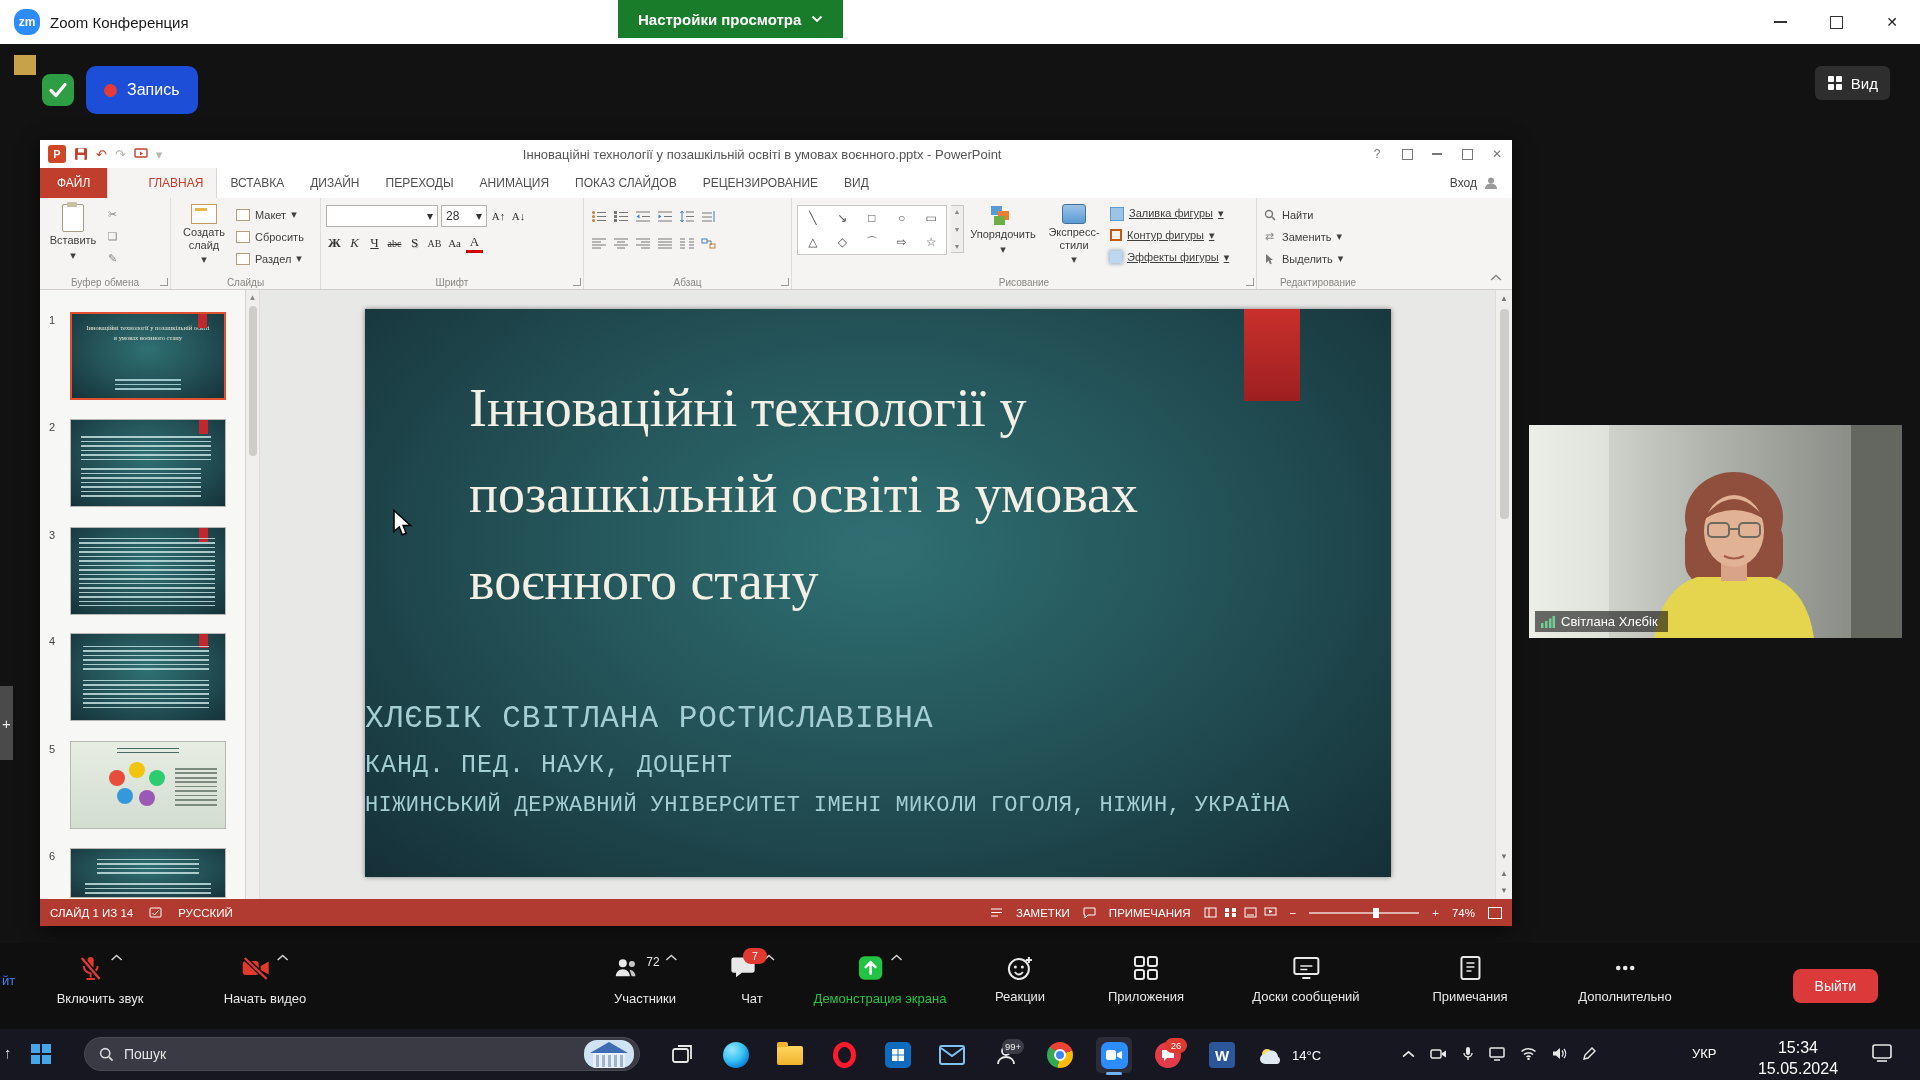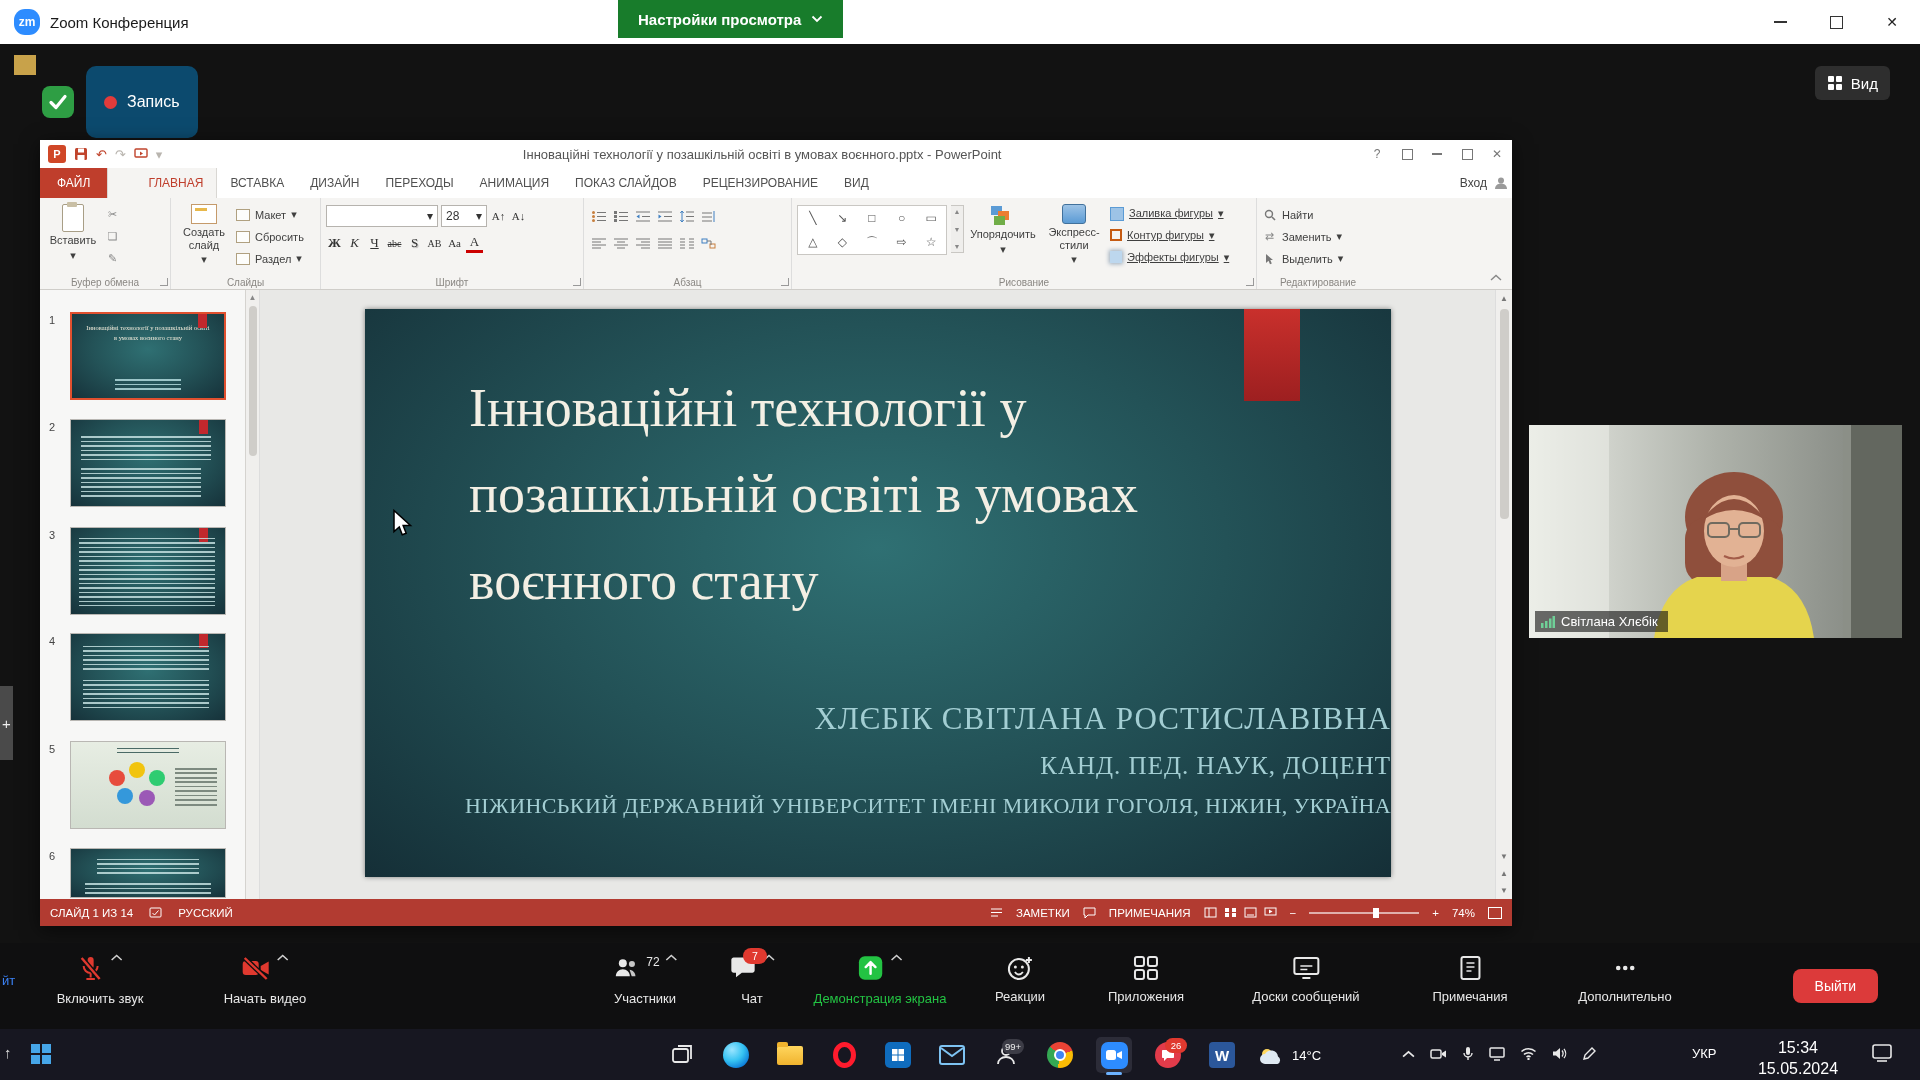--- a/index.html
+++ b/index.html
@@ -16,41 +16,41 @@
   .wbtns{margin-left:auto;display:flex;height:100%;}
   .wb{width:56px;height:100%;display:flex;align-items:center;justify-content:center;color:#222;font-size:14px;}
   .wb .bar{width:13px;height:2px;background:#333;}
   .wb .box{width:11px;height:11px;border:1.5px solid #333;}
   
   .meet{position:absolute;left:0;top:44px;width:1920px;height:899px;background:#121212;}
   .frag-yellow{position:absolute;left:14px;top:11px;width:22px;height:20px;background:#c8a24a;}
   .frag-strip{position:absolute;left:0;top:642px;width:13px;height:74px;background:#4a4a4a;color:#eee;font-size:15px;
               display:flex;justify-content:center;align-items:center;}
   .rec{position:absolute;left:40px;top:22px;display:flex;align-items:center;gap:10px;}
-  .pill{height:48px;background:#0c4a6e;border-radius:10px;display:flex;align-items:center;gap:10px;padding:12px 18px;color:#fff;font-size:16px;}
+  .pill{height:48px;background:#1d4ed8;border-radius:10px;display:flex;align-items:center;gap:10px;padding:0 18px;color:#fff;font-size:16px;}
   .dot{width:13px;height:13px;border-radius:50%;background:#e23b3b;}
   .viewbtn{position:absolute;right:30px;top:22px;height:34px;background:#2e2e2e;border-radius:6px;color:#fff;font-size:15px;
            display:flex;align-items:center;gap:8px;padding:0 12px;}
   
   .ppt{position:absolute;left:40px;top:96px;width:1472px;height:786px;background:#fff;box-shadow:0 4px 18px rgba(0,0,0,.55);}
   .ptb{height:28px;display:flex;align-items:center;padding-left:8px;}
   .qat{display:flex;align-items:center;gap:8px;color:#c0442c;font-size:13px;}
   .picon{width:18px;height:18px;border-radius:3px;background:#d04727;color:#fff;font-weight:700;font-size:11px;
          display:flex;align-items:center;justify-content:center;}
   .qg{color:#b9b5af;}
   .ptitle{flex:1;text-align:center;font-size:13px;color:#555;overflow:hidden;white-space:nowrap;}
   .pwb{display:flex;}
   .pwbtn{width:30px;height:28px;display:flex;align-items:center;justify-content:center;color:#777;font-size:12px;}
   .pwbtn .bar{width:10px;height:1.5px;background:#777;}
   .pwbtn .box{width:9px;height:9px;border:1.2px solid #777;}
   .ptabs{height:30px;display:flex;align-items:stretch;border-bottom:1px solid #d9d7d3;background:#fff;}
   .tab{padding:0 13px;display:flex;align-items:center;font-size:12px;color:#505050;}
   .tab.file{background:#bf3e2c;color:#fff;padding:0 17px;}
   .tab.active{color:#bf3e2c;background:#f5f4f2;border-left:1px solid #d9d7d3;border-right:1px solid #d9d7d3;padding-left:40px;}
-  .signin{margin-left:auto;display:flex;align-items:center;gap:7px;font-size:12px;color:#444;padding-right:4px;}
+  .signin{margin-left:auto;display:flex;align-items:center;gap:7px;font-size:12px;color:#444;padding-right:14px;}
   
   .ribbon{position:absolute;left:0;top:58px;width:1472px;height:92px;background:#f5f4f2;border-bottom:1px solid #cfcdc9;
           display:flex;box-sizing:border-box;}
   .rg{position:relative;border-right:1px solid #ddd;box-sizing:border-box;padding:3px 5px 15px 5px;display:flex;gap:4px;}
   .rg .lbl{position:absolute;left:0;right:0;bottom:1px;text-align:center;font-size:10px;color:#8a8783;}
   .launch{position:absolute;right:2px;bottom:3px;width:7px;height:7px;border-right:1.5px solid #999;border-bottom:1.5px solid #999;}
   .bb{width:56px;display:flex;flex-direction:column;align-items:center;font-size:11px;color:#3f3f3f;line-height:1.15;
       text-align:center;gap:2px;padding-top:3px;}
   .icb{width:20px;height:26px;background:#fff;border:1px solid #a89e86;border-radius:2px;position:relative;}
   .icb:before{content:"";position:absolute;left:4px;top:-3px;width:10px;height:5px;background:#c9bfa5;border-radius:1px;}
@@ -107,21 +107,21 @@
   .slidearea{position:absolute;left:220px;top:0;right:17px;bottom:0;}
   .vscroll{position:absolute;right:0;top:0;width:17px;height:609px;background:#f0efed;border-left:1px solid #ddd;box-sizing:border-box;}
   .vscroll .vbtn{height:17px;display:flex;align-items:center;justify-content:center;color:#777;font-size:8px;}
   .vscroll .vthumb{margin:2px auto;width:9px;height:210px;background:#cfcdc9;border-radius:4px;}
   .vscroll .bottom{position:absolute;bottom:0;left:0;right:0;}
   .slide{position:absolute;left:105px;top:19px;width:1026px;height:568px;
          background:radial-gradient(ellipse at 50% 42%,#2f7073 0%,#235257 48%,#152f37 100%);box-shadow:0 0 5px rgba(0,0,0,.45);}
   .redrect{position:absolute;left:879px;top:0;width:56px;height:92px;background:linear-gradient(#c9302c,#9d1f20);}
   .stitle{position:absolute;left:104px;top:56px;width:700px;font-family:"Liberation Serif",serif;font-size:54px;
           line-height:1.6;color:#f3efe4;}
-  .ssub{position:absolute;left:0;right:0;top:392px;text-align:right;font-family: Liberation Serif, serif;color:#a3ced3;}
+  .ssub{position:absolute;left:0;right:0;top:392px;text-align:left;font-family: Liberation Mono, monospace;color:#a3ced3;}
   .sauthor{font-size:31px;letter-spacing:1px;}
   .sdegree{font-size:25px;margin-top:15px;letter-spacing:1px;}
   .saffil{font-size:22px;margin-top:13px;letter-spacing:.4px;white-space:nowrap;}
   .cursor{position:absolute;left:27px;top:200px;}
   
   .pstatus{position:absolute;left:0;bottom:0;width:1472px;height:27px;background:#b23b31;color:#fff;display:flex;
            align-items:center;font-size:11.5px;padding:0 10px;gap:16px;box-sizing:border-box;}
   .sright{margin-left:auto;display:flex;align-items:center;gap:13px;}
   .sview{display:flex;gap:7px;align-items:center;}
   .ztrack{width:110px;height:2px;background:rgba(255,255,255,.6);position:relative;}
@@ -899,20 +899,41 @@
 
     <div class="start">
       <svg width="22" height="22" viewBox="0 0 22 22" fill="#46a6e8">
         <rect x="1" y="1" width="9" height="9"></rect>
           <rect x="12" y="1" width="9" height="9"></rect>
         <rect x="1" y="12" width="9" height="9"></rect>
           <rect x="12" y="12" width="9" height="9"></rect>
       </svg>
     </div>
 
+    <div class="search">
+      <svg width="15" height="15" viewBox="0 0 15 15">
+        <circle cx="6.2" cy="6.2" r="4.6" fill="none" stroke="#dadada" stroke-width="1.6"></circle>
+        <line x1="9.8" y1="9.8" x2="13.6" y2="13.6" stroke="#dadada" stroke-width="1.8"></line>
+      </svg>
+      <span>Пошук</span>
+      <span class="sbuild">
+        <svg width="50" height="28" viewBox="0 0 50 28">
+          <rect width="50" height="28" fill="#cfe3f2"></rect>
+          <rect x="9" y="13" width="32" height="15" fill="#e9eff6"></rect>
+          <polygon points="25,2 6,13 44,13" fill="#3f6db5"></polygon>
+          <g fill="#9fb3cc">
+              <rect x="12" y="15" width="3" height="12"></rect>
+              <rect x="18" y="15" width="3" height="12"></rect>
+              <rect x="24" y="15" width="3" height="12"></rect>
+              <rect x="30" y="15" width="3" height="12"></rect>
+              <rect x="36" y="15" width="3" height="12"></rect>
+            </g>
+        </svg>
+      </span>
+    </div>
 
     <div class="app" style="left:664px">
       <svg width="24" height="24" viewBox="0 0 24 24" fill="none" stroke="#e8e8e8" stroke-width="1.8">
         <rect x="3" y="6" width="15" height="13" rx="2"></rect>
           <path d="M8 3h13v13"></path>
       </svg>
     </div>
     <div class="app" style="left:718px">
         <span class="i-edge"></span>
       </div>

